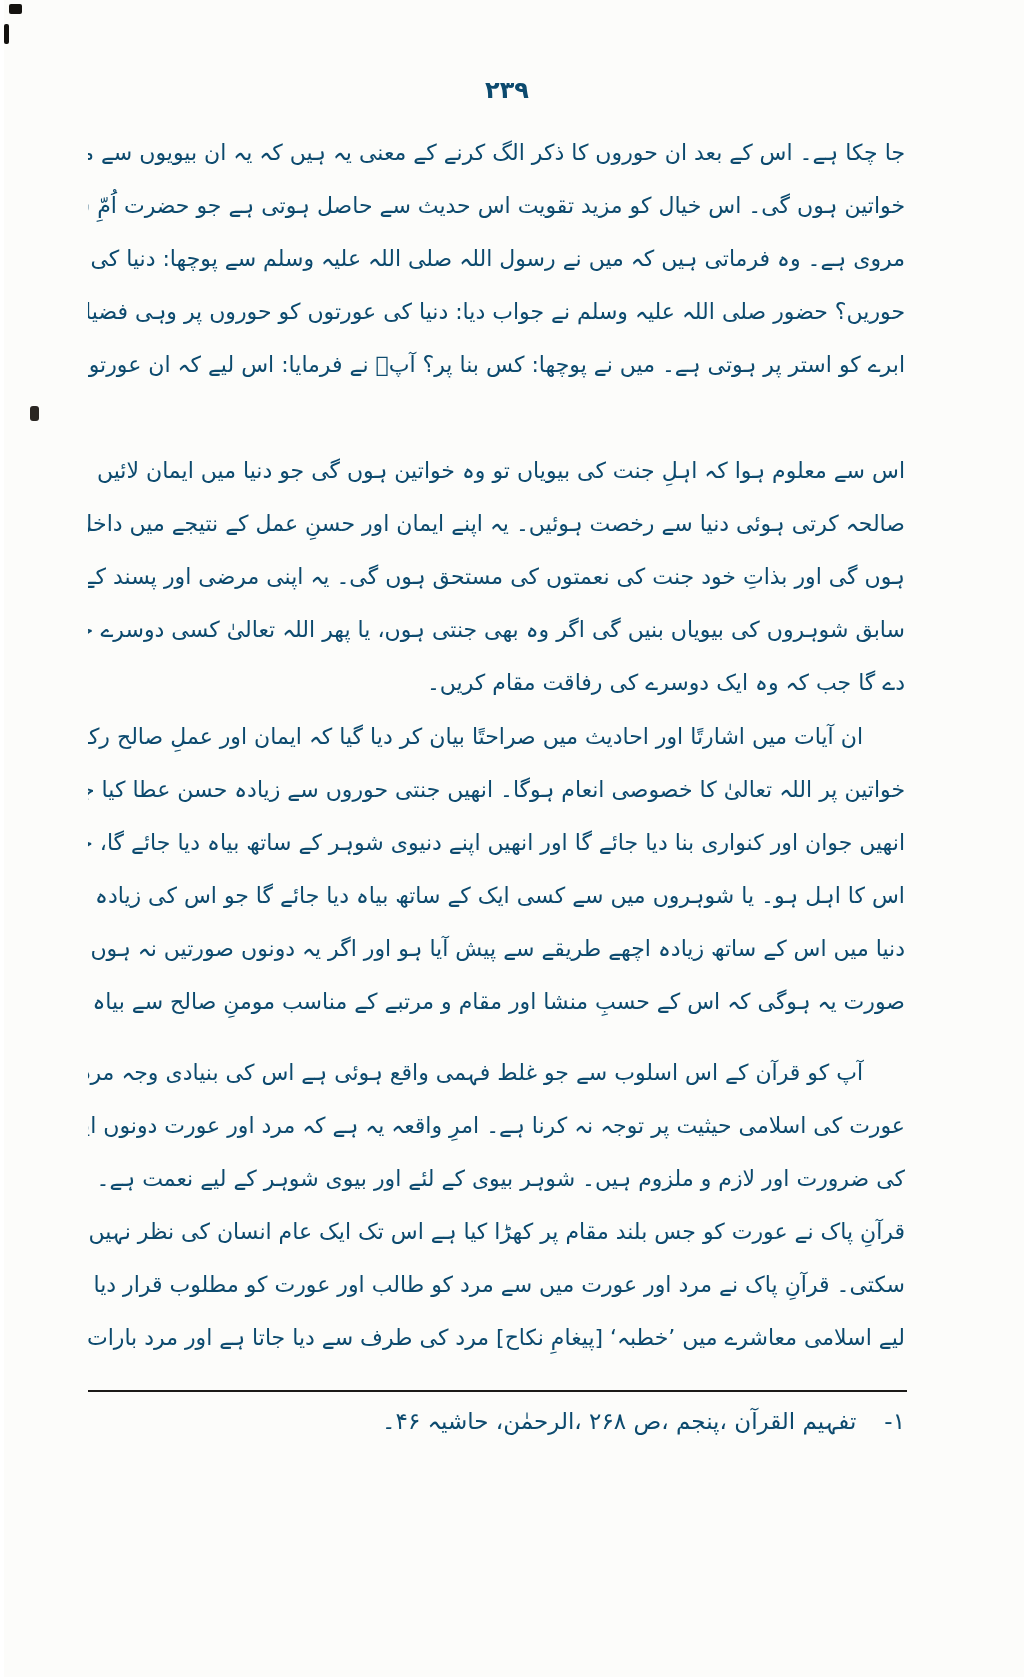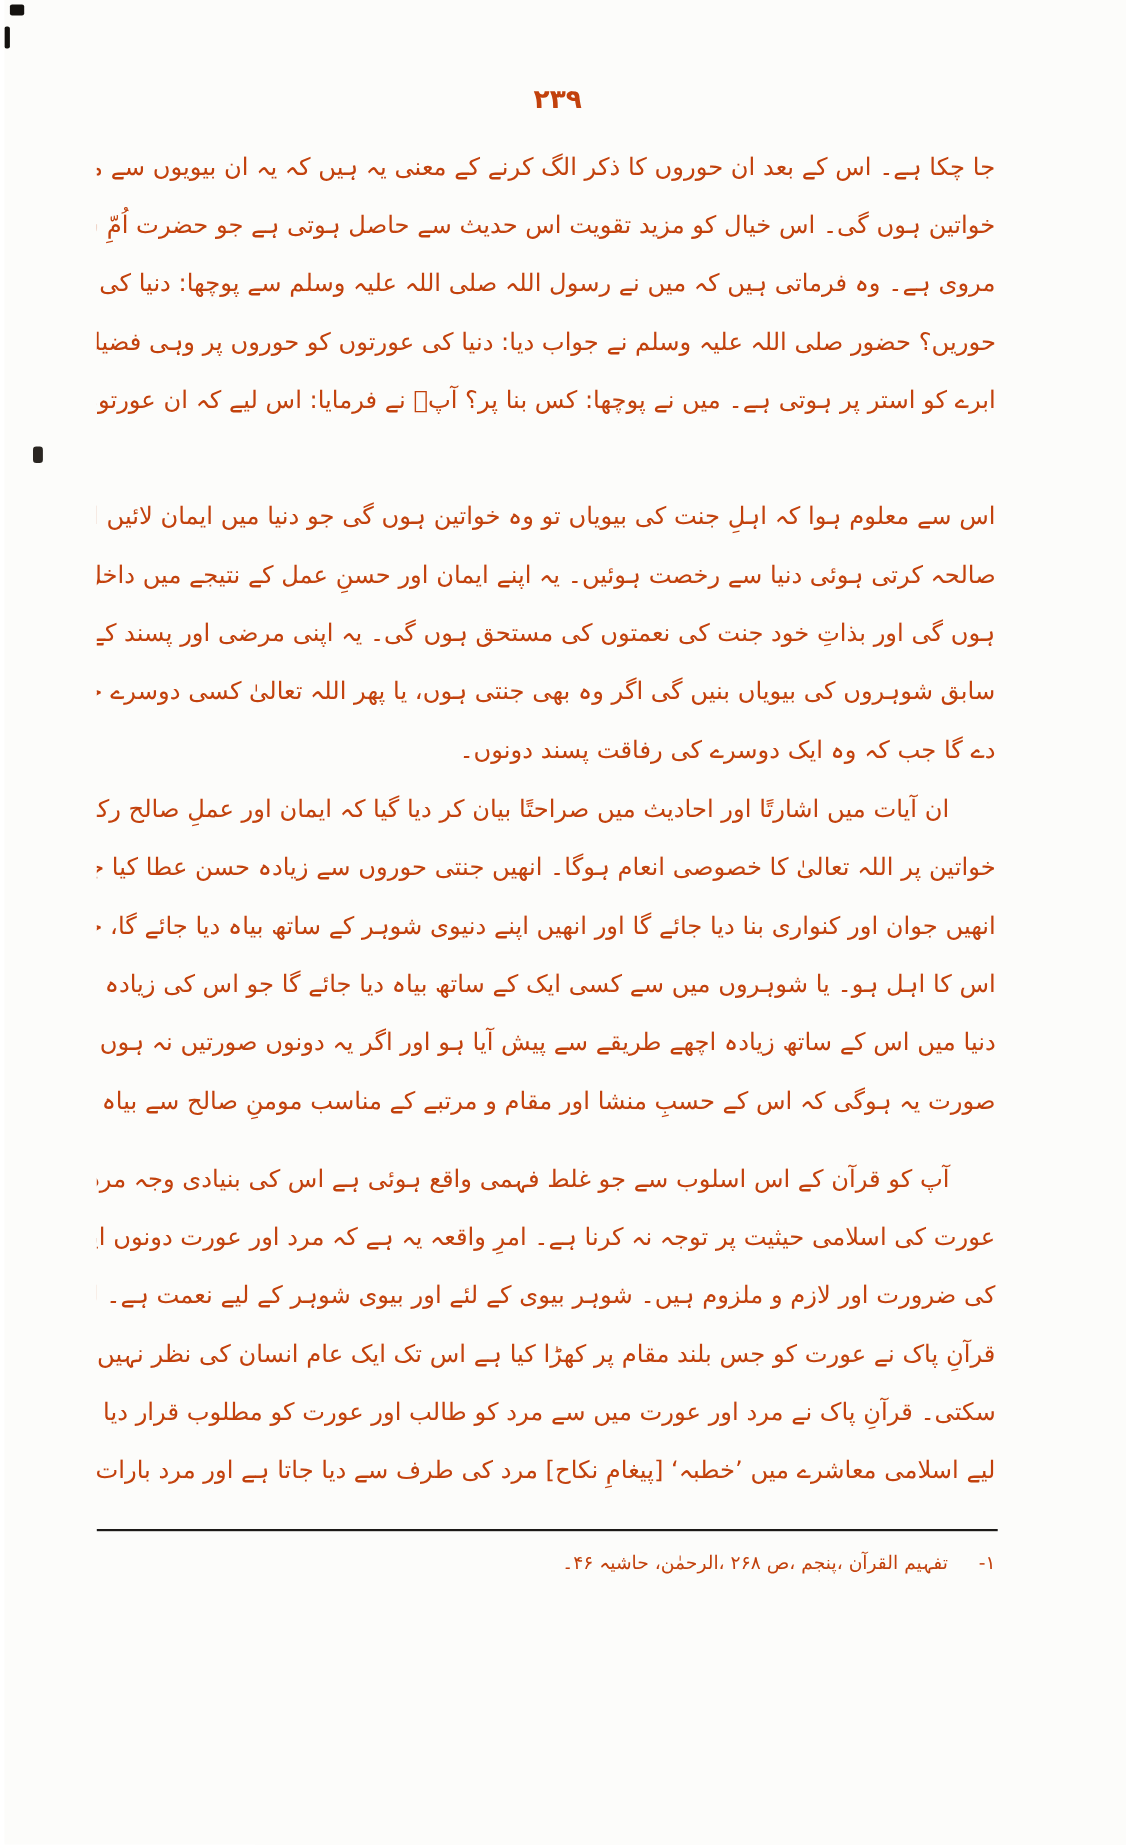--- a/index.html
+++ b/index.html
@@ -6,21 +6,21 @@
     margin: 0;
     padding: 0;
     background: #ffffff;
   }
   .page {
     position: relative;
     width: 1020px;
     height: 1677px;
     background: #fcfcfa;
     font-family: "DejaVu Sans", sans-serif;
-    color: #c2410c;
+    color: #0c4a6e;
     overflow: hidden;
     direction: rtl;
   }
   .page-number {
     position: absolute;
     top: 76px;
     left: 0;
     right: 14px;
     text-align: center;
     font-size: 24px;
@@ -59,21 +59,21 @@
     left: 84px;
     border-top: 2px solid #1c1a18;
   }
   .footnote {
     position: absolute;
     top: 1404px;
     right: 119px;
     left: 84px;
     direction: rtl;
     text-align: right;
-    font-size: 17px;
+    font-size: 23px;
     line-height: 34px;
   }
   .fn-marker {
     display: inline-block;
     margin-left: 28px;
   }
   .artifact {
     position: absolute;
     background: #14120f;
   }
@@ -98,21 +98,21 @@
     <div class="line">مروی ہے۔ وہ فرماتی ہیں کہ میں نے رسول اللہ صلی اللہ علیہ وسلم سے پوچھا: دنیا کی عورتیں بہتر ہیں یا</div>
     <div class="line">حوریں؟ حضور صلی اللہ علیہ وسلم نے جواب دیا: دنیا کی عورتوں کو حوروں پر وہی فضیلت حاصل ہے جو</div>
     <div class="line">ابرے کو استر پر ہوتی ہے۔ میں نے پوچھا: کس بنا پر؟ آپؐ نے فرمایا: اس لیے کہ ان عورتوں نے</div>
   </div>
 
   <div class="para p2">
     <div class="line">اس سے معلوم ہوا کہ اہلِ جنت کی بیویاں تو وہ خواتین ہوں گی جو دنیا میں ایمان لائیں اور اعمالِ</div>
     <div class="line">صالحہ کرتی ہوئی دنیا سے رخصت ہوئیں۔ یہ اپنے ایمان اور حسنِ عمل کے نتیجے میں داخلِ جنت</div>
     <div class="line">ہوں گی اور بذاتِ خود جنت کی نعمتوں کی مستحق ہوں گی۔ یہ اپنی مرضی اور پسند کے مطابق یا تو اپنے</div>
     <div class="line">سابق شوہروں کی بیویاں بنیں گی اگر وہ بھی جنتی ہوں، یا پھر اللہ تعالیٰ کسی دوسرے جنتی سے ان کو بیاہ</div>
-    <div class="line last">دے گا جب کہ وہ ایک دوسرے کی رفاقت پسند دونوں۔</div>
+    <div class="line last">دے گا جب کہ وہ ایک دوسرے کی رفاقت مقام کریں۔</div>
   </div>
 
   <div class="para p3">
     <div class="line indent">ان آیات میں اشارتًا اور احادیث میں صراحتًا بیان کر دیا گیا کہ ایمان اور عملِ صالح رکھنے والی</div>
     <div class="line">خواتین پر اللہ تعالیٰ کا خصوصی انعام ہوگا۔ انھیں جنتی حوروں سے زیادہ حسن عطا کیا جائے گا۔</div>
     <div class="line">انھیں جوان اور کنواری بنا دیا جائے گا اور انھیں اپنے دنیوی شوہر کے ساتھ بیاہ دیا جائے گا، جب کہ وہ</div>
     <div class="line">اس کا اہل ہو۔ یا شوہروں میں سے کسی ایک کے ساتھ بیاہ دیا جائے گا جو اس کی زیادہ اہلیت رکھتا ہو اور</div>
     <div class="line">دنیا میں اس کے ساتھ زیادہ اچھے طریقے سے پیش آیا ہو اور اگر یہ دونوں صورتیں نہ ہوں تو تیسری</div>
     <div class="line last">صورت یہ ہوگی کہ اس کے حسبِ منشا اور مقام و مرتبے کے مناسب مومنِ صالح سے بیاہ دیا جائے گا۔</div>
   </div>

